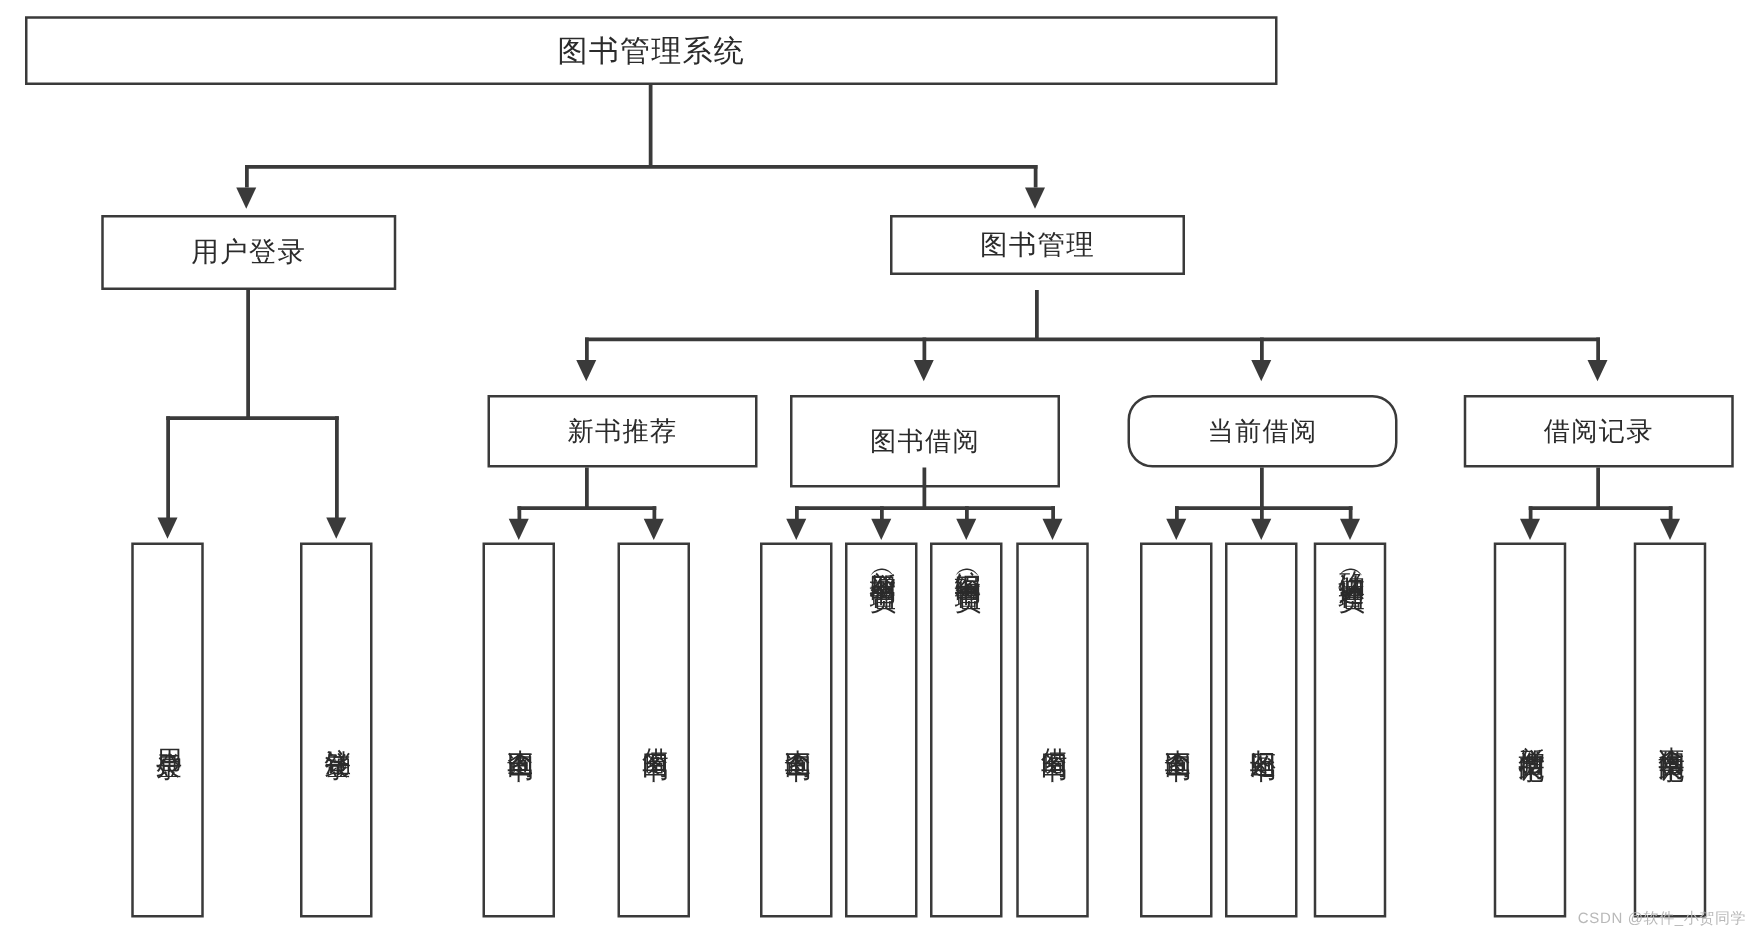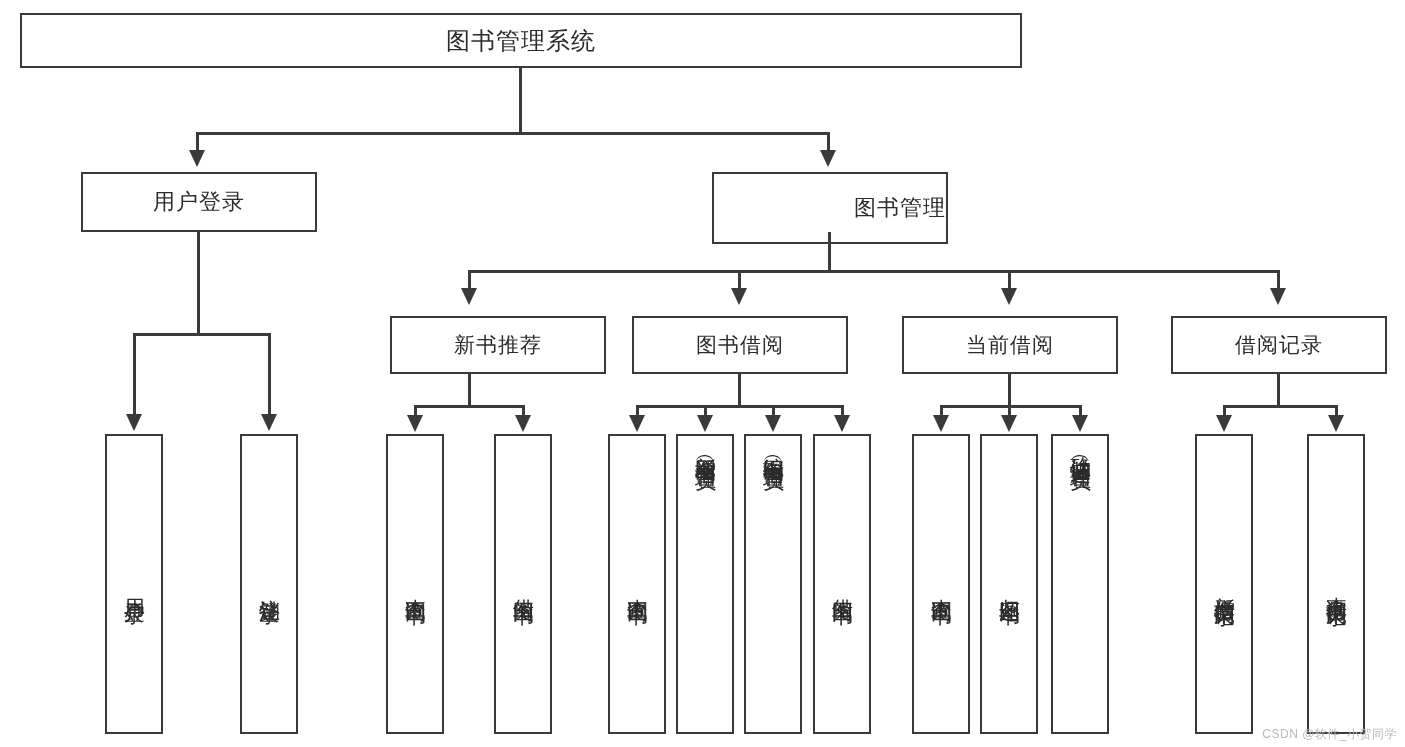--- a/index.html
+++ b/index.html
@@ -95,21 +95,21 @@
 
   <div class="conn conn-h" style="left:196px; top:132px; width:634px; height:3px;"></div>
   <div class="conn conn-v" style="left:196px; top:132px; width:3px; height:18px;"></div>
   <div class="conn conn-v" style="left:827px; top:132px; width:3px; height:18px;"></div>
   <div class="arrow" style="left:189px; top:150px;"></div>
   <div class="arrow" style="left:820px; top:150px;"></div>
 
   <div class="node node-l2" style="left:81px; top:172px; width:236px; height:60px;">
     <span class="label">用户登录</span>
   </div>
-  <div class="node node-l2" style="left:712px; top:172px; width:236px; height:72px;justify-content:flex-end;">
+  <div class="node node-l2" style="left:712px; top:172px; width:236px; height:48px;">
     <span class="label">图书管理</span>
   </div>
 
   <div class="conn conn-v" style="left:197px; top:232px; width:3px; height:103px;"></div>
   <div class="conn conn-h" style="left:133px; top:333px; width:138px; height:3px;"></div>
   <div class="conn conn-v" style="left:133px; top:333px; width:3px; height:83px;"></div>
   <div class="conn conn-v" style="left:268px; top:333px; width:3px; height:83px;"></div>
   <div class="arrow" style="left:126px; top:414px;"></div>
   <div class="arrow" style="left:261px; top:414px;"></div>
 
@@ -120,24 +120,24 @@
   <div class="conn conn-v" style="left:1008px; top:270px; width:3px; height:18px;"></div>
   <div class="conn conn-v" style="left:1277px; top:270px; width:3px; height:18px;"></div>
   <div class="arrow" style="left:461px; top:288px;"></div>
   <div class="arrow" style="left:731px; top:288px;"></div>
   <div class="arrow" style="left:1001px; top:288px;"></div>
   <div class="arrow" style="left:1270px; top:288px;"></div>
 
   <div class="node node-l3" style="left:362px; top:316px; width:216px; height:58px;margin-left:28px;">
     <span class="label">新书推荐</span>
   </div>
-  <div class="node node-l3" style="left:632px; top:316px; width:216px; height:58px;justify-content:center;">
+  <div class="node node-l3" style="left:632px; top:316px; width:216px; height:74px;justify-content:center;">
     <span class="label">图书借阅</span>
   </div>
-  <div class="node node-l3" style="left:902px; top:316px; width:216px; height:58px;">
+  <div class="node node-l3" style="left:902px; top:316px; width:216px; height:58px;border-radius:20px;">
     <span class="label">当前借阅</span>
   </div>
   <div class="node node-l3" style="left:1171px; top:316px; width:216px; height:58px;">
     <span class="label">借阅记录</span>
   </div>
 
   <div class="conn conn-v" style="left:468px; top:374px; width:3px; height:33px;"></div>
   <div class="conn conn-h" style="left:414px; top:405px; width:111px; height:3px;"></div>
   <div class="conn conn-v" style="left:414px; top:405px; width:3px; height:12px;"></div>
   <div class="conn conn-v" style="left:522px; top:405px; width:3px; height:12px;"></div>

